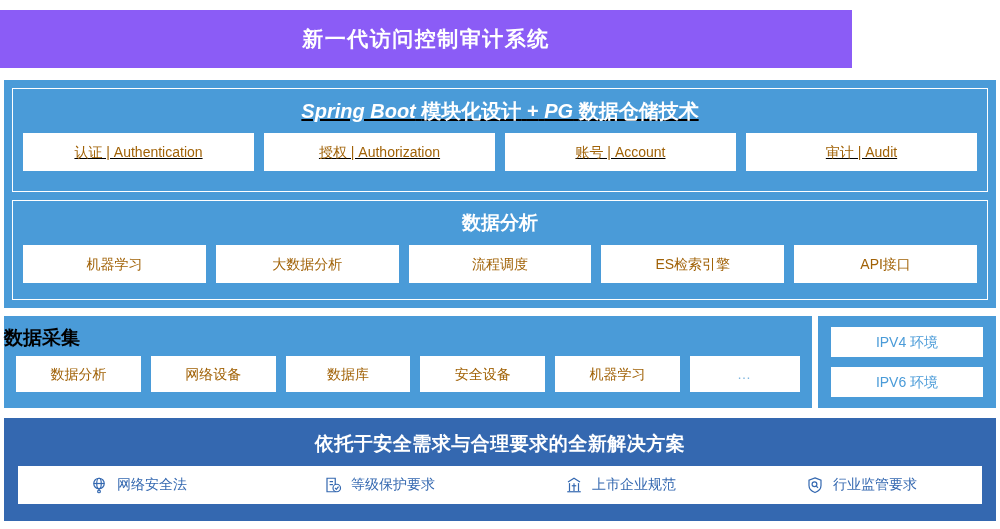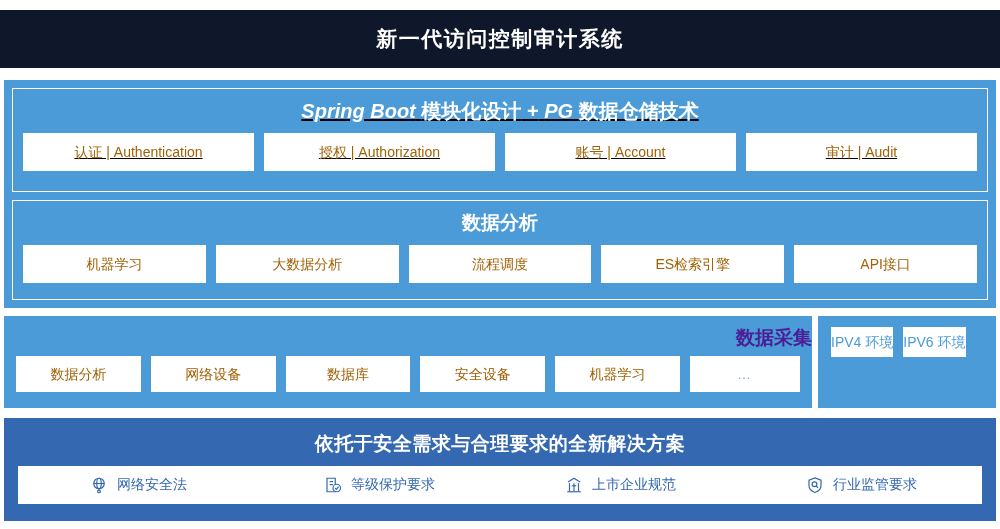--- a/index.html
+++ b/index.html
@@ -19,23 +19,23 @@
     position: relative;
     background: #ffffff;
     box-sizing: border-box;
   }
 
   
   .title-bar {
     position: absolute;
     left: 0;
     top: 10px;
-    width: 1000px;
+    width: 852px;
     height: 58px;
-    background: #0f172a;
+    background: #8b5cf6;
     display: flex;
     align-items: center;
     justify-content: center;
   }
   .title-bar .title-text {
     color: #ffffff;
     font-size: 21px;
     font-weight: bold;
     letter-spacing: 1.5px;
   }
@@ -116,22 +116,22 @@
     line-height: 38px;
     text-align: center;
     color: #a16207;
     font-size: 14px;
     white-space: nowrap;
     overflow: hidden;
   }
 
   
   .collect-title {
-    text-align: right;
-    color: #4c1d95;
+    text-align: left;
+    color: #000000;
     font-size: 19px;
     font-weight: bold;
     height: 40px;
     line-height: 44px;
   }
   .collect-row {
     display: flex;
     gap: 10px;
     padding: 0 12px 12px 12px;
   }
@@ -143,21 +143,21 @@
   .collect-row .cell.ellipsis {
     flex: 0 0 110px;
     color: #7FB6DF;
     letter-spacing: 2px;
   }
 
   
   .ip-inner {
     padding: 11px 13px;
     display: flex;
-    flex-direction: row;
+    flex-direction: column;
     gap: 10px;
     box-sizing: border-box;
     height: 100%;
   }
   .ip-cell {
     background: #ffffff;
     height: 30px;
     line-height: 30px;
     text-align: center;
     color: #4A9BD8;

